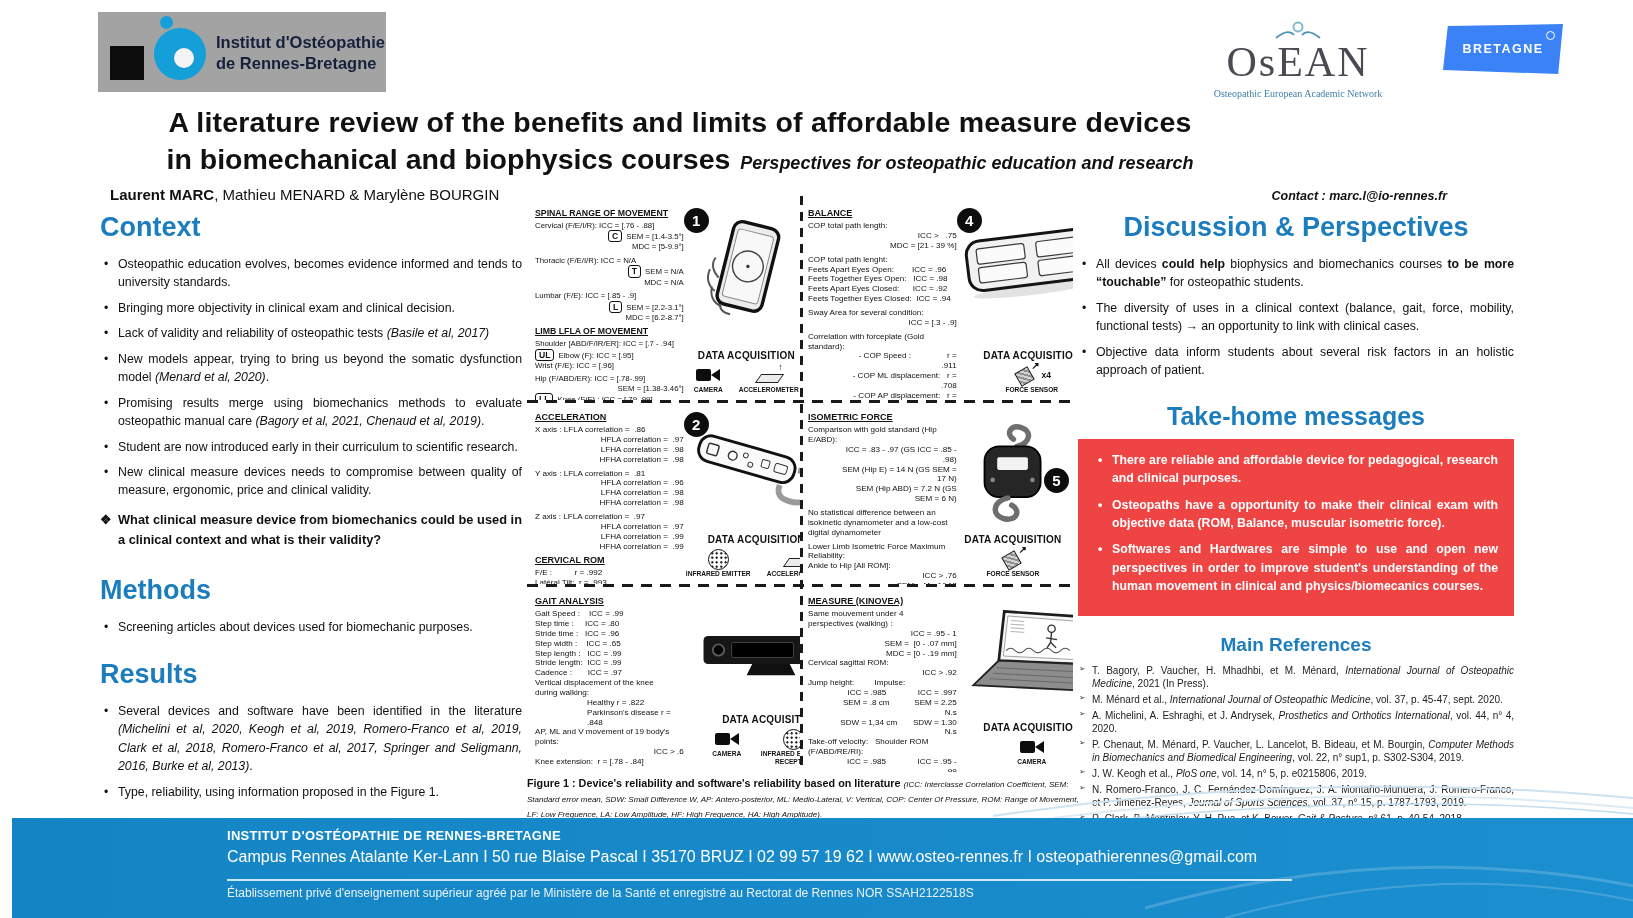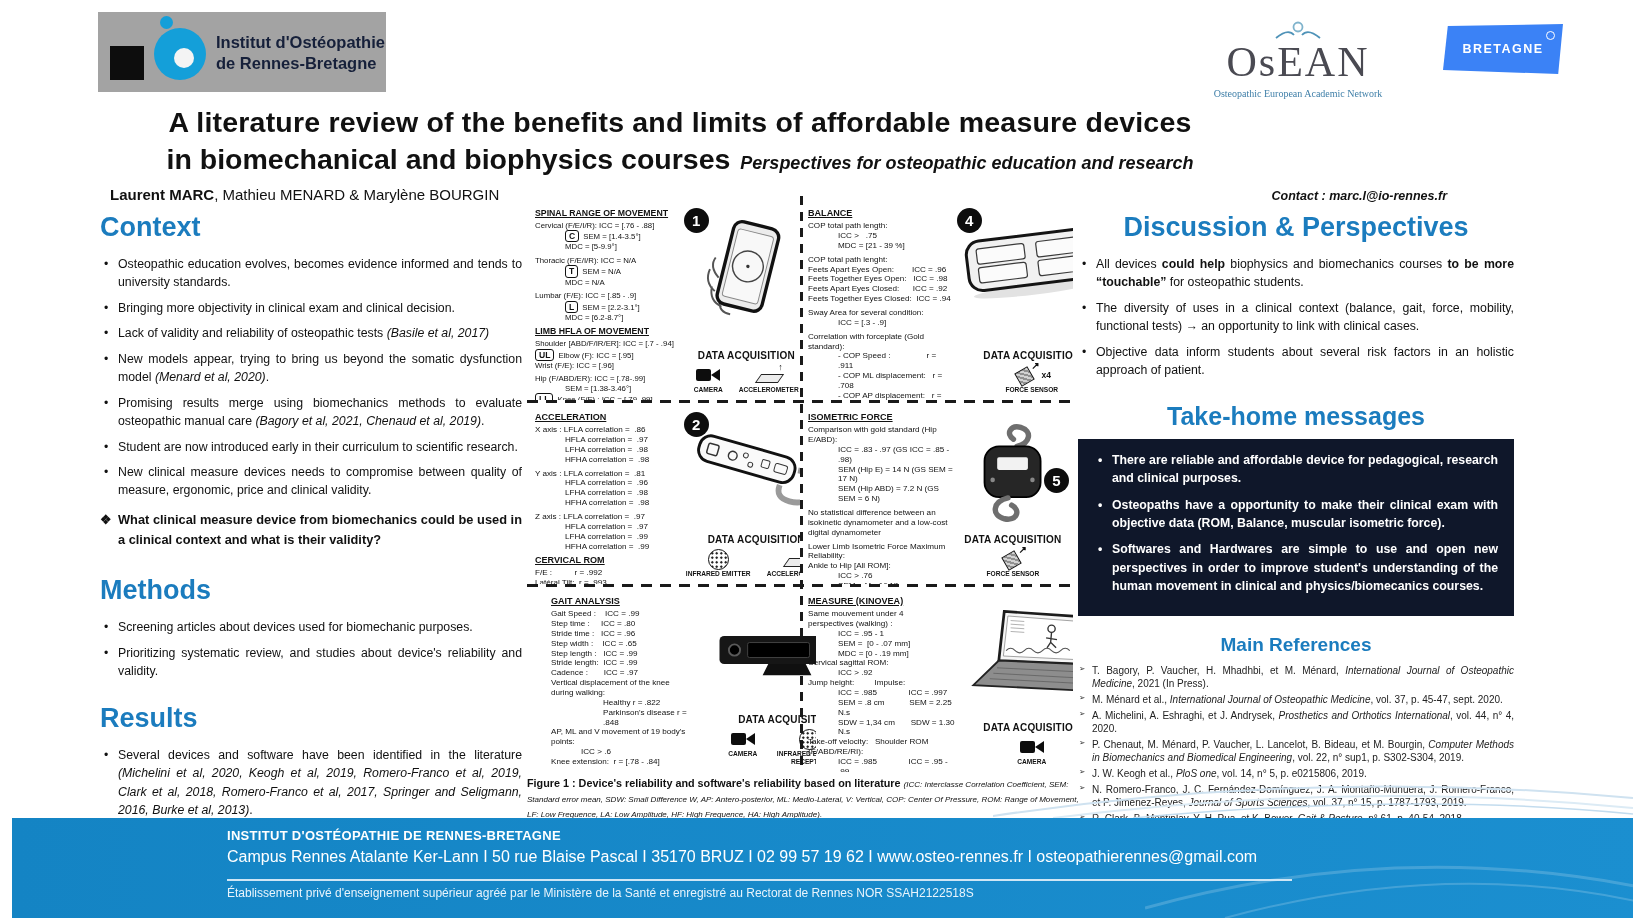--- a/index.html
+++ b/index.html
@@ -41,40 +41,40 @@
   h2.sec-head.med{font-size:19px;margin-bottom:8px;}
   ul.bullets{list-style:none;margin:0 0 10px 0;padding:0;}
   ul.bullets li{position:relative;margin:0 0 7px 18px;font-size:12.3px;line-height:1.5;text-align:justify;}
   ul.bullets li::before{content:"•";position:absolute;left:-14px;top:0;}
   .cite{font-style:italic;}
   .cite::before{content:" ";}
   .question{position:relative;margin:4px 0 26px 18px;font-weight:bold;font-size:12.8px;line-height:1.55;text-align:justify;}
   .q-marker{position:absolute;left:-18px;top:0;}
   .sec{margin-bottom:22px;}
 
-  .takehome-box{background:#0f172a;margin:2px 0 18px 0;padding:12px 16px;}
+  .takehome-box{background:#ef4444;margin:2px 0 18px 0;padding:12px 16px;}
   .takehome-box ul.bullets li{color:#fff;font-weight:bold;font-size:12.3px;margin-bottom:8px;}
   .takehome-box ul.bullets li::before{color:#fff;}
 
   ul.refs{list-style:none;margin:0;padding:0;}
   ul.refs li{position:relative;margin:0 0 3px 14px;font-size:10px;line-height:1.3;text-align:justify;color:#222;}
   ul.refs li::before{content:"➢";position:absolute;left:-13px;top:0;font-size:7.5px;}
 
   
   .fig{position:absolute;left:527px;top:196px;width:546px;height:576px;}
   .fig-vline{position:absolute;left:50%;top:0;bottom:0;width:2.5px;
              background:repeating-linear-gradient(to bottom,#1a1a1a 0 9px,transparent 9px 16px);}
   .fig-hline{position:absolute;left:0;right:0;height:2.5px;
              background:repeating-linear-gradient(to right,#1a1a1a 0 11px,transparent 11px 19px);}
   .panel{position:absolute;width:50%;box-sizing:border-box;padding:8px 4px 2px 8px;display:flex;overflow:hidden;}
   .panel-text{flex:0 0 57%;font-size:8.1px;line-height:1.22;}
   #p1 .panel-text{font-size:7.8px;}
   .fl{white-space:pre-wrap;}
   .fl.hd{font-weight:bold;text-decoration:underline;margin:4px 0 2px 0;font-size:1.12em;}
-  .fl.in{padding-left:30px;}
+  .fl.in{padding-left:30px;text-align:right;}
   .fl.in2{padding-left:52px;}
   .fl.gap{margin-top:4px;}
   .fig-box{display:inline-block;border:1.4px solid #111;border-radius:3px;padding:0 3px;margin-right:4px;
            font-weight:bold;font-size:1.1em;line-height:1.2;}
   .panel-side{flex:1;display:flex;flex-direction:column;align-items:center;position:relative;padding-top:4px;}
   .panel-num{position:absolute;left:0;top:4px;width:25px;height:25px;border-radius:50%;background:#0d0d0d;
              color:#fff;font-weight:bold;font-size:15px;text-align:center;line-height:25px;}
   svg.device{display:block;margin-top:10px;}
   .acq{margin-top:auto;text-align:center;padding-bottom:4px;}
   .acq-title{font-weight:bold;font-size:10px;letter-spacing:0.2px;}
@@ -178,21 +178,20 @@
         <span>What clinical measure device from biomechanics could be used in a clinical context and what is their validity?</span>
       </p>
     </div>
     <div class="sec">
       <h2 class="sec-head">Methods</h2>
       <ul class="bullets">
 
           <li><span>Screening articles about devices used for biomechanic purposes.</span></li>
 
 
-          <li><span>Prioritizing systematic review, and studies about device's reliability and validity.</span></li>
         </ul>
     </div>
     <div class="sec">
       <h2 class="sec-head">Results</h2>
       <ul class="bullets">
 
           <li><span>Several devices and software have been identified in the literature</span><span class="cite">(Michelini et al, 2020, Keogh et al, 2019, Romero-Franco et al, 2019, Clark et al, 2018, Romero-Franco et al, 2017, Springer and Seligmann, 2016, Burke et al, 2013)</span><span>.</span></li>
 
           <li><span>Type, reliability, using information proposed in the Figure 1.</span></li>
         </ul>
@@ -210,21 +209,21 @@
       <div class="fl hd"><span>SPINAL RANGE OF MOVEMENT</span></div>
           <div class="fl"><span>Cervical (F/E/I/R): ICC = [.76 - .88]</span></div>
           <div class="fl in"><span class="fig-box">C</span><span>SEM = [1.4-3.5°]</span></div>
           <div class="fl in"><span>MDC = [5-9.9°]</span></div>
           <div class="fl gap"><span>Thoracic (F/E/I/R): ICC = N/A</span></div>
           <div class="fl in"><span class="fig-box">T</span><span>SEM = N/A</span></div>
           <div class="fl in"><span>MDC = N/A</span></div>
           <div class="fl gap"><span>Lumbar (F/E): ICC = [.85 - .9]</span></div>
           <div class="fl in"><span class="fig-box">L</span><span>SEM = [2.2-3.1°]</span></div>
           <div class="fl in"><span>MDC = [6.2-8.7°]</span></div>
-          <div class="fl hd"><span>LIMB HFLA OF MOVEMENT</span></div>
+          <div class="fl hd"><span>LIMB LFLA OF MOVEMENT</span></div>
           <div class="fl"><span>Shoulder [ABD/F/IR/ER]: ICC = [.7 - .94]</span></div>
           <div class="fl"><span class="fig-box">UL</span><span>Elbow (F): ICC = [.95]</span></div>
           <div class="fl"><span>Wrist (F/E): ICC = [.96]</span></div>
           <div class="fl gap"><span>Hip (F/ABD/ER): ICC = [.78-.99]</span></div>
           <div class="fl in"><span>SEM = [1.38-3.46°]</span></div>
           <div class="fl"><span class="fig-box">LL</span><span>Knee (F/E) : ICC = [.79-.99]</span></div>
         </div>
       <div class="panel-side">
         <div class="panel-num">1</div>
         <svg class="device" width="125" height="104" viewBox="0 0 130 108">
@@ -360,21 +359,21 @@
         <div class="acq">
           <div class="acq-title">DATA ACQUISITION</div>
           <div class="acq-items">
 
           <div class="acq-item"><span><span class="acq-icon force"></span></span><div class="acq-label">FORCE SENSOR</div></div>
             </div>
         </div>
       </div>
     </div>
 
-    <div class="panel" id="p3" style="left:16px;top:388px;height:188px;gap:12px;">
+    <div class="panel" id="p3" style="left:0;top:388px;height:188px;gap:12px;">
       <div class="panel-text">
 
       <div class="fl hd"><span>GAIT ANALYSIS</span></div>
           <div class="fl"><span>Gait Speed :    ICC = .99</span></div>
           <div class="fl"><span>Step time :     ICC = .80</span></div>
           <div class="fl"><span>Stride time :   ICC = .96</span></div>
           <div class="fl"><span>Step width :    ICC = .65</span></div>
           <div class="fl"><span>Step length :   ICC = .99</span></div>
           <div class="fl"><span>Stride length:  ICC = .99</span></div>
           <div class="fl"><span>Cadence :       ICC = .97</span></div>

